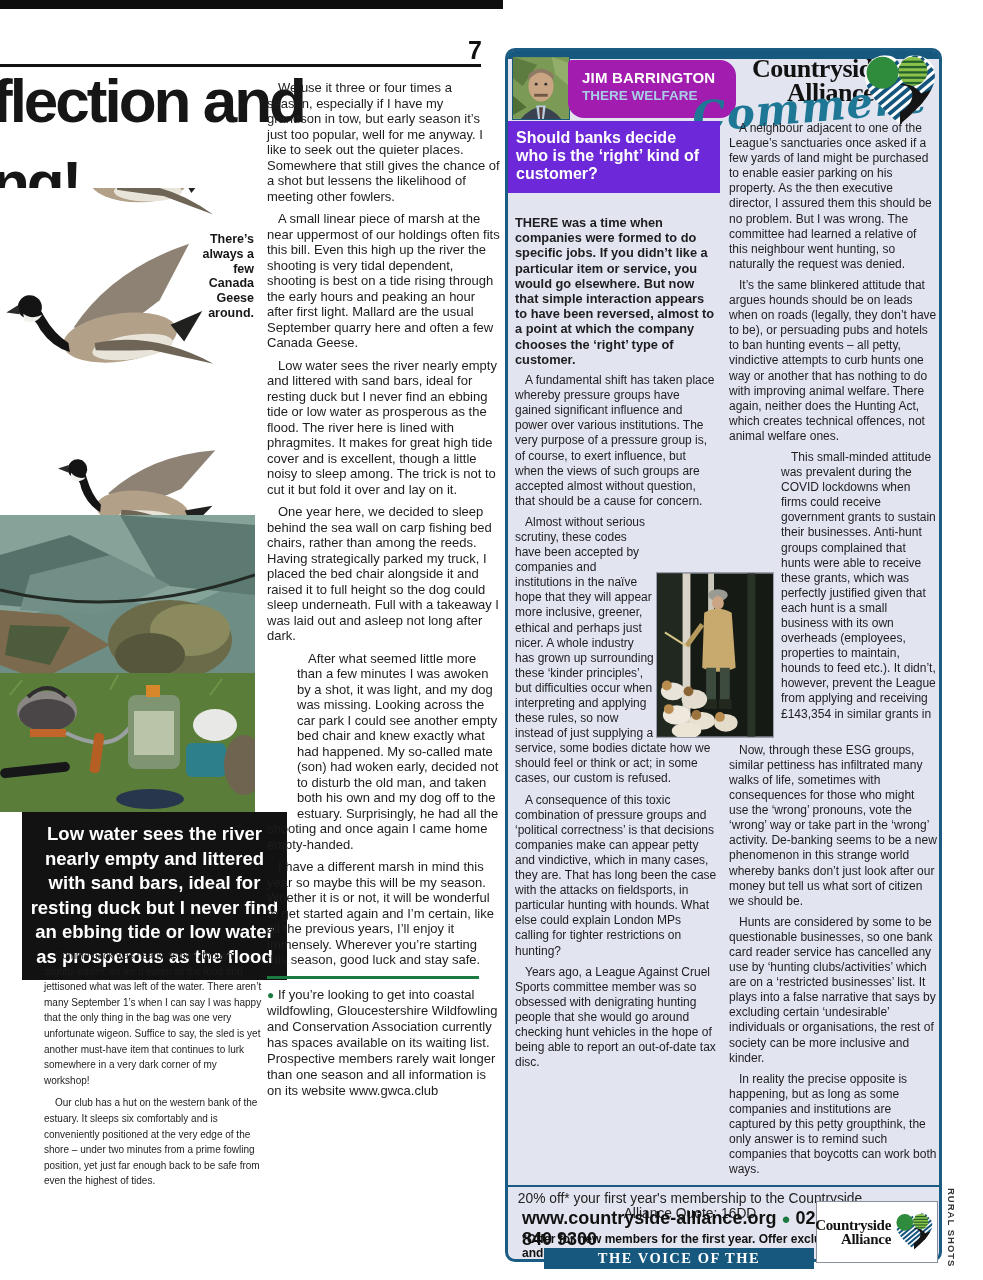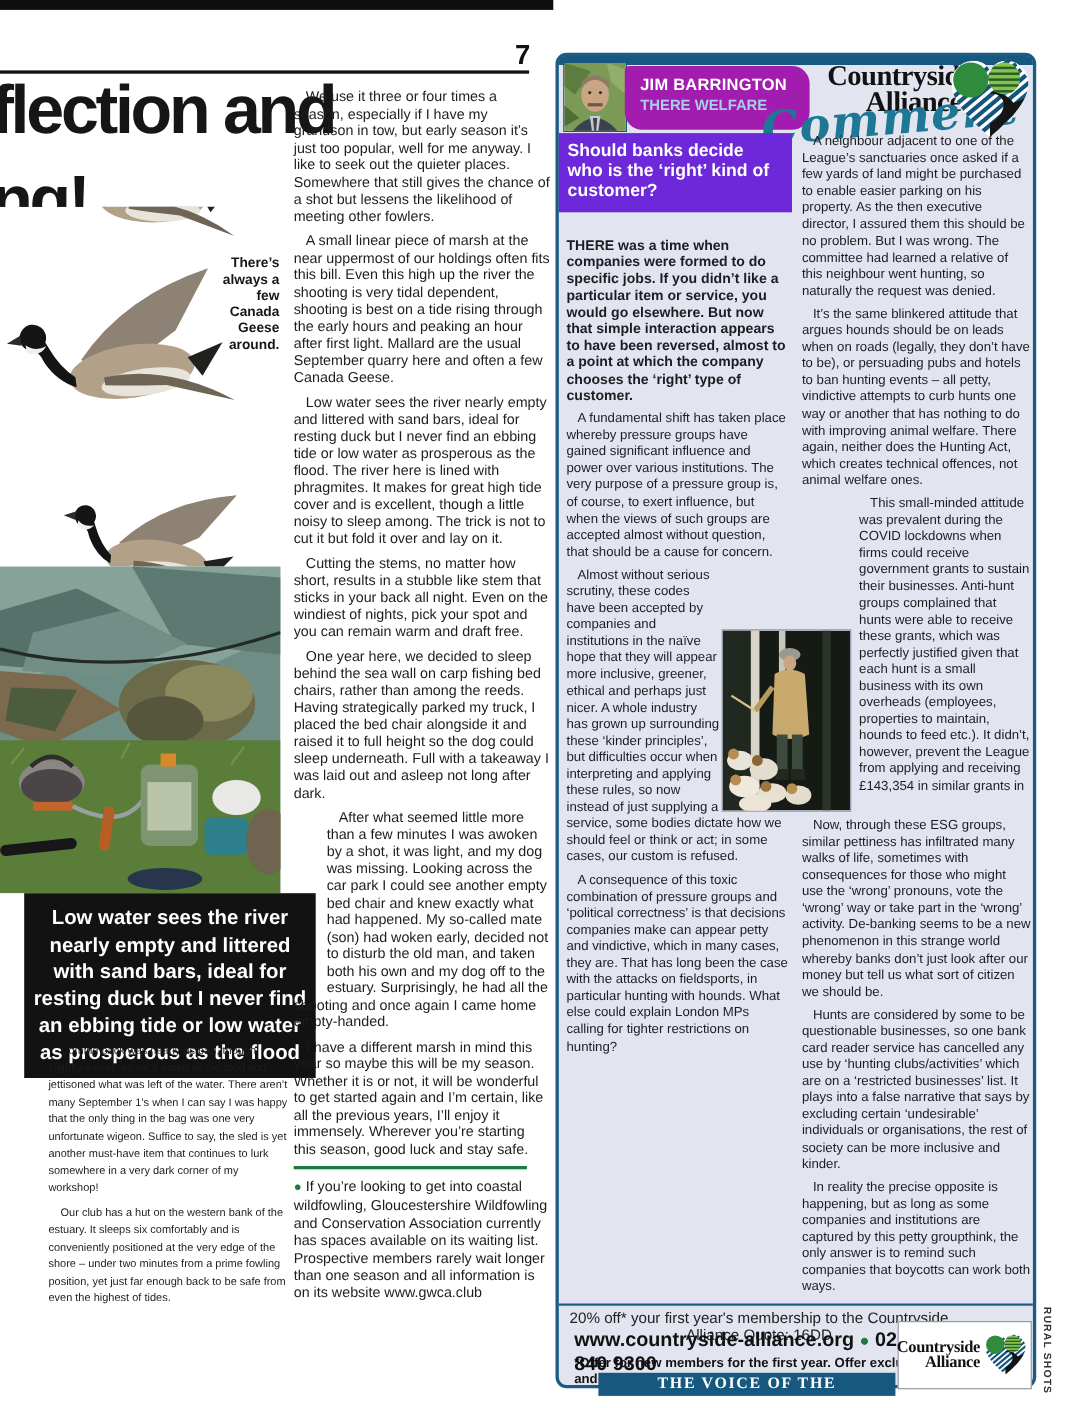--- a/index.html
+++ b/index.html
@@ -201,21 +201,20 @@
 <div id="left-bottom" class="abs">
     <p class="body-p">Coming back was nearly as bad, though slightly easier, as we’d eaten all the food and jettisoned what was left of the water. There aren’t many September 1’s when I can say I was happy that the only thing in the bag was one very unfortunate wigeon. Suffice to say, the sled is yet another must-have item that continues to lurk somewhere in a very dark corner of my workshop!</p>
     <p class="body-p">Our club has a hut on the western bank of the estuary. It sleeps six comfortably and is conveniently positioned at the very edge of the shore – under two minutes from a prime fowling position, yet just far enough back to be safe from even the highest of tides.</p>
   </div>
 
 <div id="mid-col" class="abs">
   <div>
       <p class="body-p">We use it three or four times a season, especially if I have my grandson in tow, but early season it’s just too popular, well for me anyway. I like to seek out the quieter places. Somewhere that still gives the chance of a shot but lessens the likelihood of meeting other fowlers.</p>
       <p class="body-p">A small linear piece of marsh at the near uppermost of our holdings often fits this bill. Even this high up the river the shooting is very tidal dependent, shooting is best on a tide rising through the early hours and peaking an hour after first light. Mallard are the usual September quarry here and often a few Canada Geese.</p>
       <p class="body-p">Low water sees the river nearly empty and littered with sand bars, ideal for resting duck but I never find an ebbing tide or low water as prosperous as the flood. The river here is lined with phragmites. It makes for great high tide cover and is excellent, though a little noisy to sleep among. The trick is not to cut it but fold it over and lay on it.</p>
-      <p class="body-p">Cutting the stems, no matter how short, results in a stubble like stem that sticks in your back all night. Even on the windiest of nights, pick your spot and you can remain warm and draft free.</p>
       <p class="body-p">One year here, we decided to sleep behind the sea wall on carp fishing bed chairs, rather than among the reeds. Having strategically parked my truck, I placed the bed chair alongside it and raised it to full height so the dog could sleep underneath. Full with a takeaway I was laid out and asleep not long after dark.</p>
     </div>
   <div id="sp-quote" class="spacer-left"></div>
   <div>
       <p class="body-p">After what seemed little more than a few minutes I was awoken by a shot, it was light, and my dog was missing. Looking across the car park I could see another empty bed chair and knew exactly what had happened. My so-called mate (son) had woken early, decided not to disturb the old man, and taken both his own and my dog off to the estuary. Surprisingly, he had all the shooting and once again I came home empty-handed.</p>
       <p class="body-p">I have a different marsh in mind this year so maybe this will be my season. Whether it is or not, it will be wonderful to get started again and I’m certain, like all the previous years, I’ll enjoy it immensely. Wherever you’re starting this season, good luck and stay safe.</p>
     </div>
   <hr class="green-rule">
   <p class="footnote"><span class="gbullet">●</span> <span>If you’re looking to get into coastal wildfowling, Gloucestershire Wildfowling and Conservation Association currently has spaces available on its waiting list. Prospective members rarely wait longer than one season and all information is on its website www.gwca.club</span></p>
 </div>
@@ -257,20 +256,21 @@
 
   <div id="ca-col1" class="abs">
     <p id="ca-intro">THERE was a time when companies were formed to do specific jobs. If you didn’t like a particular item or service, you would go elsewhere. But now that simple interaction appears to have been reversed, almost to a point at which the company chooses the ‘right’ type of customer.</p>
     <div>
         <p class="body-p">A fundamental shift has taken place whereby pressure groups have gained significant influence and power over various institutions. The very purpose of a pressure group is, of course, to exert influence, but when the views of such groups are accepted almost without question, that should be a cause for concern.</p>
       </div>
     <div id="sp-img1" class="spacer-right"></div>
     <div>
         <p class="body-p">Almost without serious scrutiny, these codes have been accepted by companies and institutions in the naïve hope that they will appear more inclusive, greener, ethical and perhaps just nicer. A whole industry has grown up surrounding these ‘kinder principles’, but difficulties occur when interpreting and applying these rules, so now instead of just supplying a service, some bodies dictate how we should feel or think or act; in some cases, our custom is refused.</p>
         <p class="body-p">A consequence of this toxic combination of pressure groups and ‘political correctness’ is that decisions companies make can appear petty and vindictive, which in many cases, they are. That has long been the case with the attacks on fieldsports, in particular hunting with hounds. What else could explain London MPs calling for tighter restrictions on hunting?</p>
+        <p class="body-p">Years ago, a League Against Cruel Sports committee member was so obsessed with denigrating hunting people that she would go around checking hunt vehicles in the hope of being able to report an out-of-date tax disc.</p>
       </div>
   </div>
 
   <div id="ca-col2" class="abs">
     <div>
         <p class="body-p">A neighbour adjacent to one of the League’s sanctuaries once asked if a few yards of land might be purchased to enable easier parking on his property. As the then executive director, I assured them this should be no problem. But I was wrong. The committee had learned a relative of this neighbour went hunting, so naturally the request was denied.</p>
         <p class="body-p">It’s the same blinkered attitude that argues hounds should be on leads when on roads (legally, they don’t have to be), or persuading pubs and hotels to ban hunting events – all petty, vindictive attempts to curb hunts one way or another that has nothing to do with improving animal welfare. There again, neither does the Hunting Act, which creates technical offences, not animal welfare ones.</p>
       </div>
     <div id="sp-img2" class="spacer-left"></div>
     <div>

